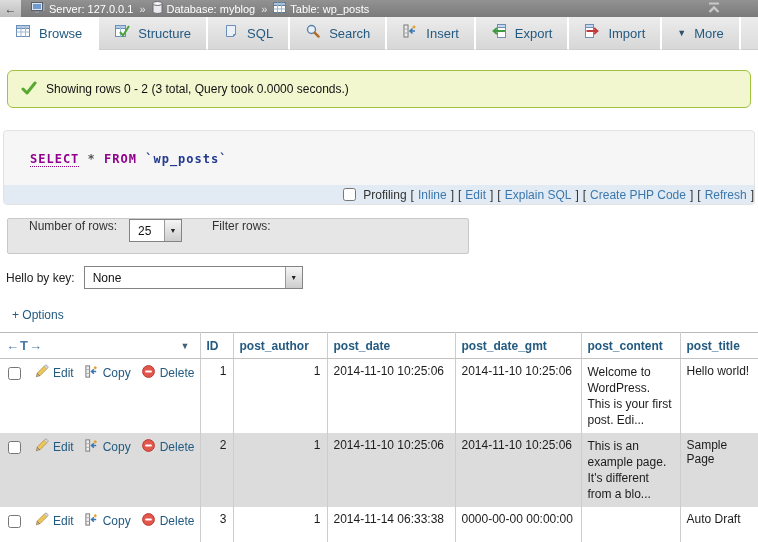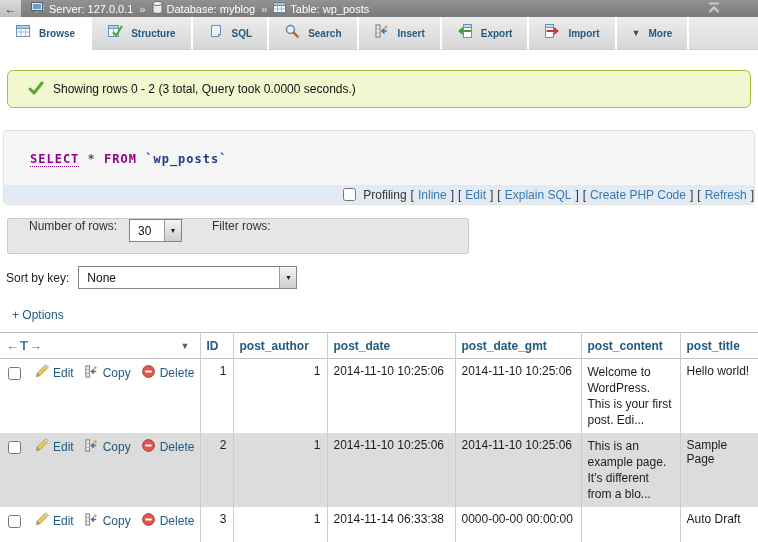--- a/index.html
+++ b/index.html
@@ -17,28 +17,28 @@
   .crumb { display: flex; align-items: center; gap: 4px; color: #fff; cursor: pointer; }
   .crumb-sep { color: #e8e8e8; }
   .scrolltop { margin-left: auto; margin-right: 36px; cursor: pointer; display: flex; }
 
   
   .tabbar { height: 33px; display: flex; background: #fff; }
   .tab { display: flex; align-items: center; gap: 8px; padding: 0 15px;
     background: linear-gradient(#ececec,#d7d7d7); border-right: 2px solid #fff;
     border-bottom: 1px solid #cdcdcd; cursor: pointer; }
   .tab.active { background: #fff; border-bottom: 1px solid #fff; }
-  .tab-label { font-size: 10px; font-weight: bold; color: #235a81; white-space: nowrap; }
+  .tab-label { font-size: 13px; font-weight: normal; color: #235a81; white-space: nowrap; }
   .tab-filler { flex: 1; background: linear-gradient(#ececec,#dcdcdc); border-bottom: 1px solid #cdcdcd; }
   .more-caret { font-size: 9px; color: #32506b; }
 
   
   .success { margin: 20px 7px 0 7px; height: 38px; border: 1px solid #9fc33c;
     border-radius: 6px; background: #f3f7d0; display: flex; align-items: center;
-    gap: 9px; padding-left: 20px; font-size: 12px; color: #111; }
+    gap: 9px; padding-left: 13px; font-size: 12px; color: #111; }
 
   
   .sqlbox { margin: 22px 3px 0 3px; background: #f6f6f6; border: 1px solid #e2e2e2;
     border-radius: 4px; overflow: hidden; }
   .sqlquery { padding: 21px 0 19px 26px; font-family: "DejaVu Sans Mono", "Liberation Mono", monospace;
     font-size: 12px; font-weight: bold; letter-spacing: 1px; color: #333; }
   .sql-kw { color: #90008b; }
   .sql-kw.dotted { border-bottom: 1px dotted #90008b; }
   .sql-star { color: #555; }
   .sql-table { color: #233a8f; }
@@ -242,29 +242,29 @@
       <span class="brk">[</span>
       <a class="blnk">Refresh</a>
       <span class="brk">]</span>
     </div>
   </div>
 
   
   <div class="controlsbar">
     <span class="lab1">Number of rows:</span>
     <div class="fake-select rows-select">
-      <span class="val">30</span>
+      <span class="val">25</span>
       <span class="btn">▼</span>
     </div>
     <span class="filter-lab">Filter rows:</span>
   </div>
 
   
   <div class="sortrow">
-    <span>Sort by key:</span>
+    <span>Hello by key:</span>
     <div class="fake-select sort-select">
       <span class="val">None</span>
       <span class="btn">▼</span>
     </div>
   </div>
 
   
   <a class="options-link">+ Options</a>
 
   

